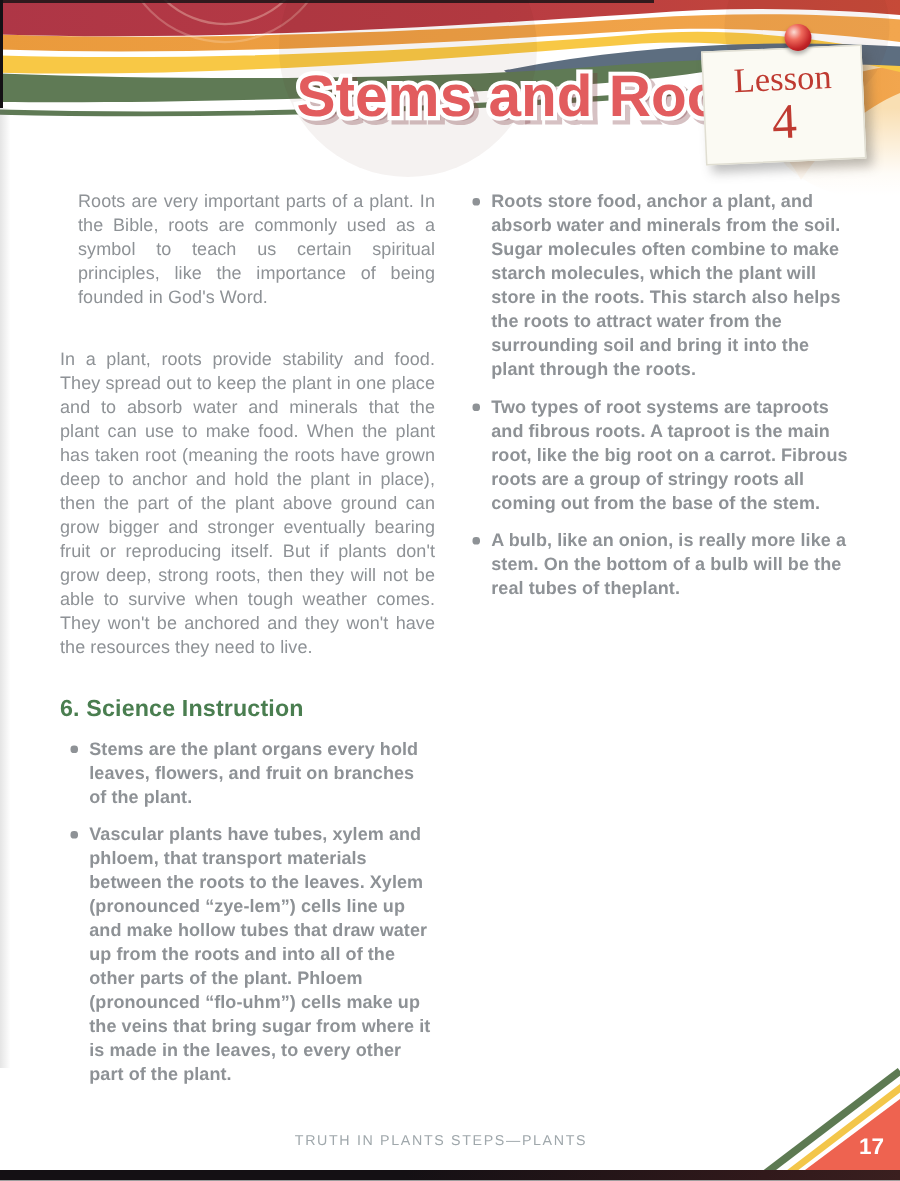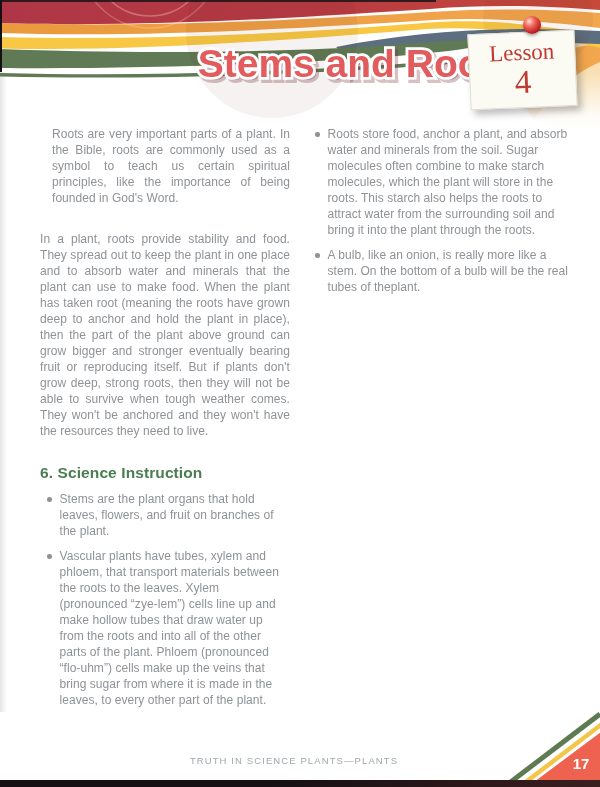--- a/index.html
+++ b/index.html
@@ -26,21 +26,21 @@
   
   .col{position:absolute;color:#8e9296;font-size:12px;line-height:16px;letter-spacing:.05px;}
   .col1{left:40px;top:126px;width:250px;}
   .col2{left:308px;top:126px;width:262px;}
   .col p{margin:0 0 26px 0;text-align:justify;}
   .col p.p1{margin-bottom:25px;margin-left:12px;}
   .section-heading{
     color:#4a7e50;font-size:15.5px;font-weight:bold;letter-spacing:.1px;
     margin:0 0 10px 0;
   }
-  .bullet{display:flex;margin:0 0 9px 0;}
+  .bullet{display:flex;margin:0 0 9px 0;font-weight:bold;}
   .bullet .dot{
     flex:0 0 auto;width:4.5px;height:4.5px;border-radius:50%;background:#8e9296;
     margin:6px 8px 0 7px;
   }
   .bullet .btxt{flex:1;}
   
   .footer-text{
     position:absolute;left:0;top:755px;width:588px;text-align:center;
     color:#a0a8ac;font-size:9.5px;letter-spacing:1.1px;
   }
@@ -112,40 +112,44 @@
     <div class="lesson-number">4</div>
   </div>
   <div class="pin"></div>
 
   <div class="col col1">
     <p class="p1">Roots are very important parts of a plant. In the Bible, roots are commonly used as a symbol to teach us certain spiritual principles, like the importance of being founded in God's Word.</p>
     <p>In a plant, roots provide stability and food. They spread out to keep the plant in one place and to absorb water and minerals that the plant can use to make food. When the plant has taken root (meaning the roots have grown deep to anchor and hold the plant in place), then the part of the plant above ground can grow bigger and stronger eventually bearing fruit or reproducing itself. But if plants don't grow deep, strong roots, then they will not be able to survive when tough weather comes. They won't be anchored and they won't have the resources they need to live.</p>
     <h2 class="section-heading">6. Science Instruction</h2>
     <div class="bullet">
       <span class="dot"></span>
-      <span class="btxt">Stems are the plant organs that hold leaves, flowers, and fruit on branches of the plant.</span>
+      <span class="btxt">Stems are the plant organs every hold leaves, flowers, and fruit on branches of the plant.</span>
     </div>
     <div class="bullet">
       <span class="dot"></span>
       <span class="btxt">Vascular plants have tubes, xylem and phloem, that transport materials between the roots to the leaves. Xylem (pronounced “zye-lem”) cells line up and make hollow tubes that draw water up from the roots and into all of the other parts of the plant. Phloem (pronounced “flo-uhm”) cells make up the veins that bring sugar from where it is made in the leaves, to every other part of the plant.</span>
     </div>
   </div>
 
   <div class="col col2">
     <div class="bullet">
       <span class="dot"></span>
       <span class="btxt">Roots store food, anchor a plant, and absorb water and minerals from the soil. Sugar molecules often combine to make starch molecules, which the plant will store in the roots. This starch also helps the roots to attract water from the surrounding soil and bring it into the plant through the roots.</span>
     </div>
     <div class="bullet">
       <span class="dot"></span>
+      <span class="btxt">Two types of root systems are taproots and fibrous roots. A taproot is the main root, like the big root on a carrot. Fibrous roots are a group of stringy roots all coming out from the base of the stem.</span>
+    </div>
+    <div class="bullet">
+      <span class="dot"></span>
       <span class="btxt">A bulb, like an onion, is really more like a stem. On the bottom of a bulb will be the real tubes of theplant.</span>
     </div>
   </div>
 
-  <div class="footer-text">TRUTH IN SCIENCE PLANTS—PLANTS</div>
+  <div class="footer-text">TRUTH IN PLANTS STEPS—PLANTS</div>
 
   <svg class="corner-svg" viewBox="0 0 110 74" preserveAspectRatio="none">
     <line x1="18" y1="78" x2="110" y2="8" stroke="#5d7a52" stroke-width="5"></line>
     <line x1="32" y1="79" x2="112" y2="18" stroke="#f3c64a" stroke-width="4.5"></line>
     <path d="M44,76 L111,26 L111,76 Z" fill="#ee6350"></path>
     <text x="91" y="63" text-anchor="middle" font-family="Liberation Sans, sans-serif" font-weight="bold" font-size="15" fill="#ffffff">17</text>
   </svg>
 
   <div class="bottom-bar"></div>
   <div class="top-edge"></div>

